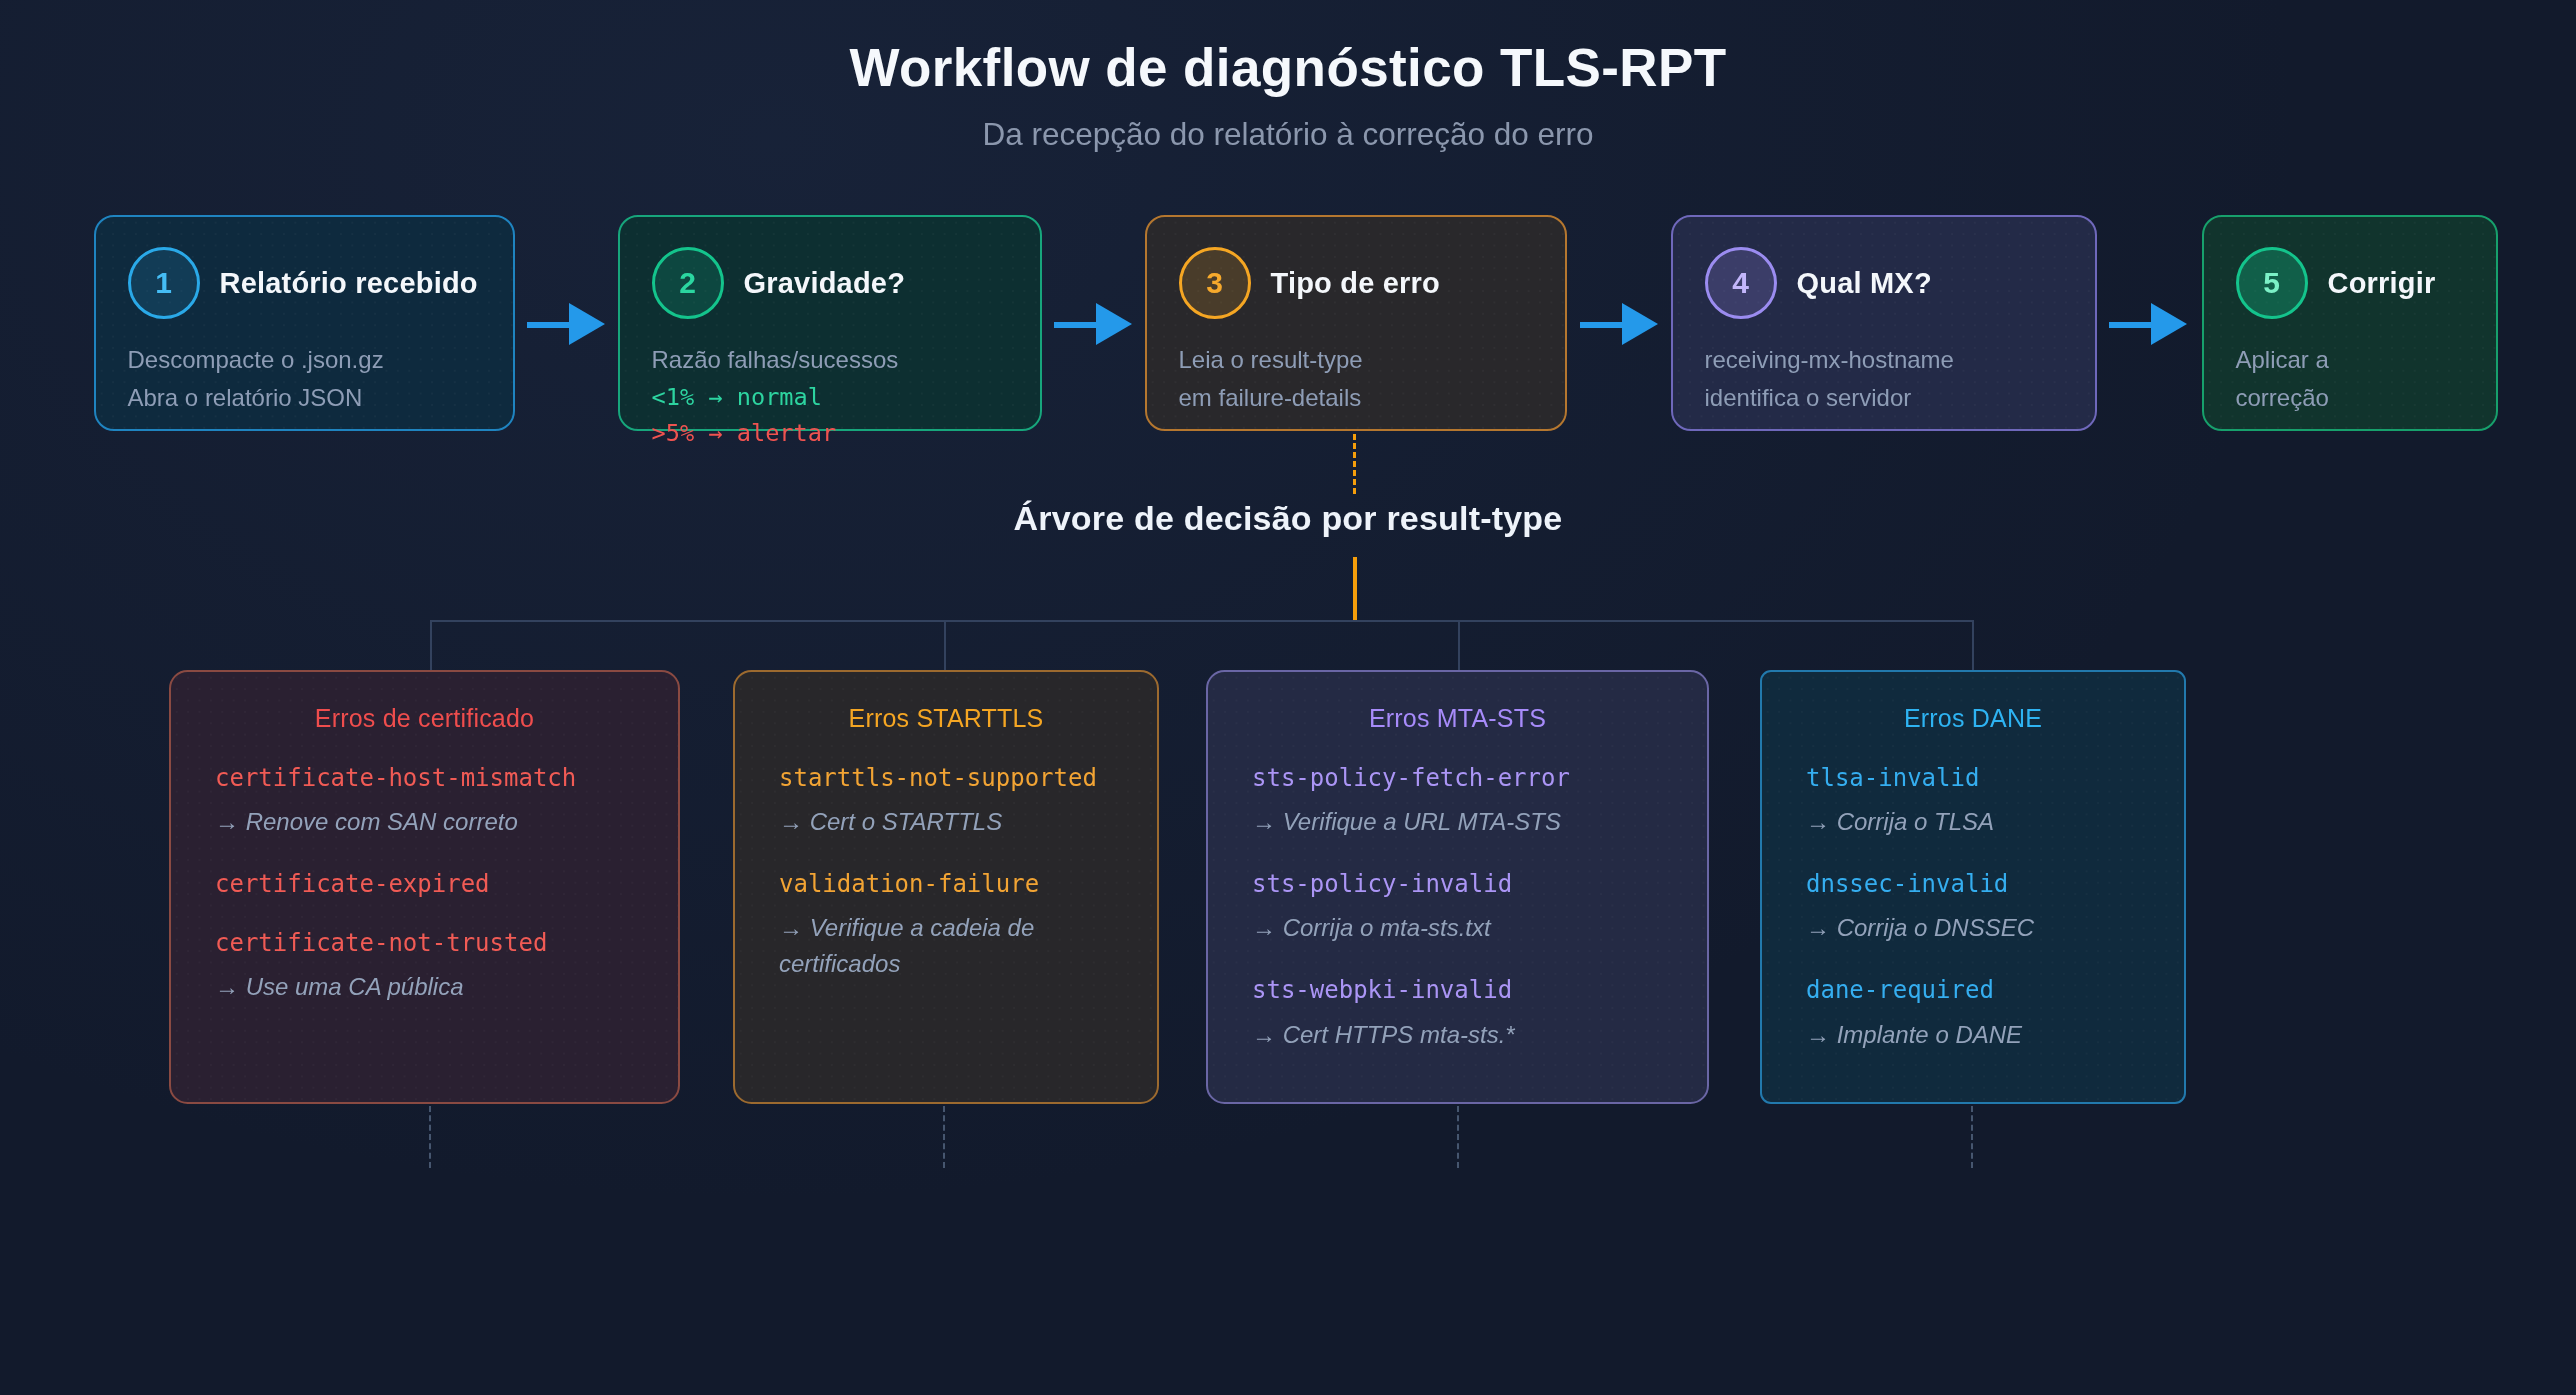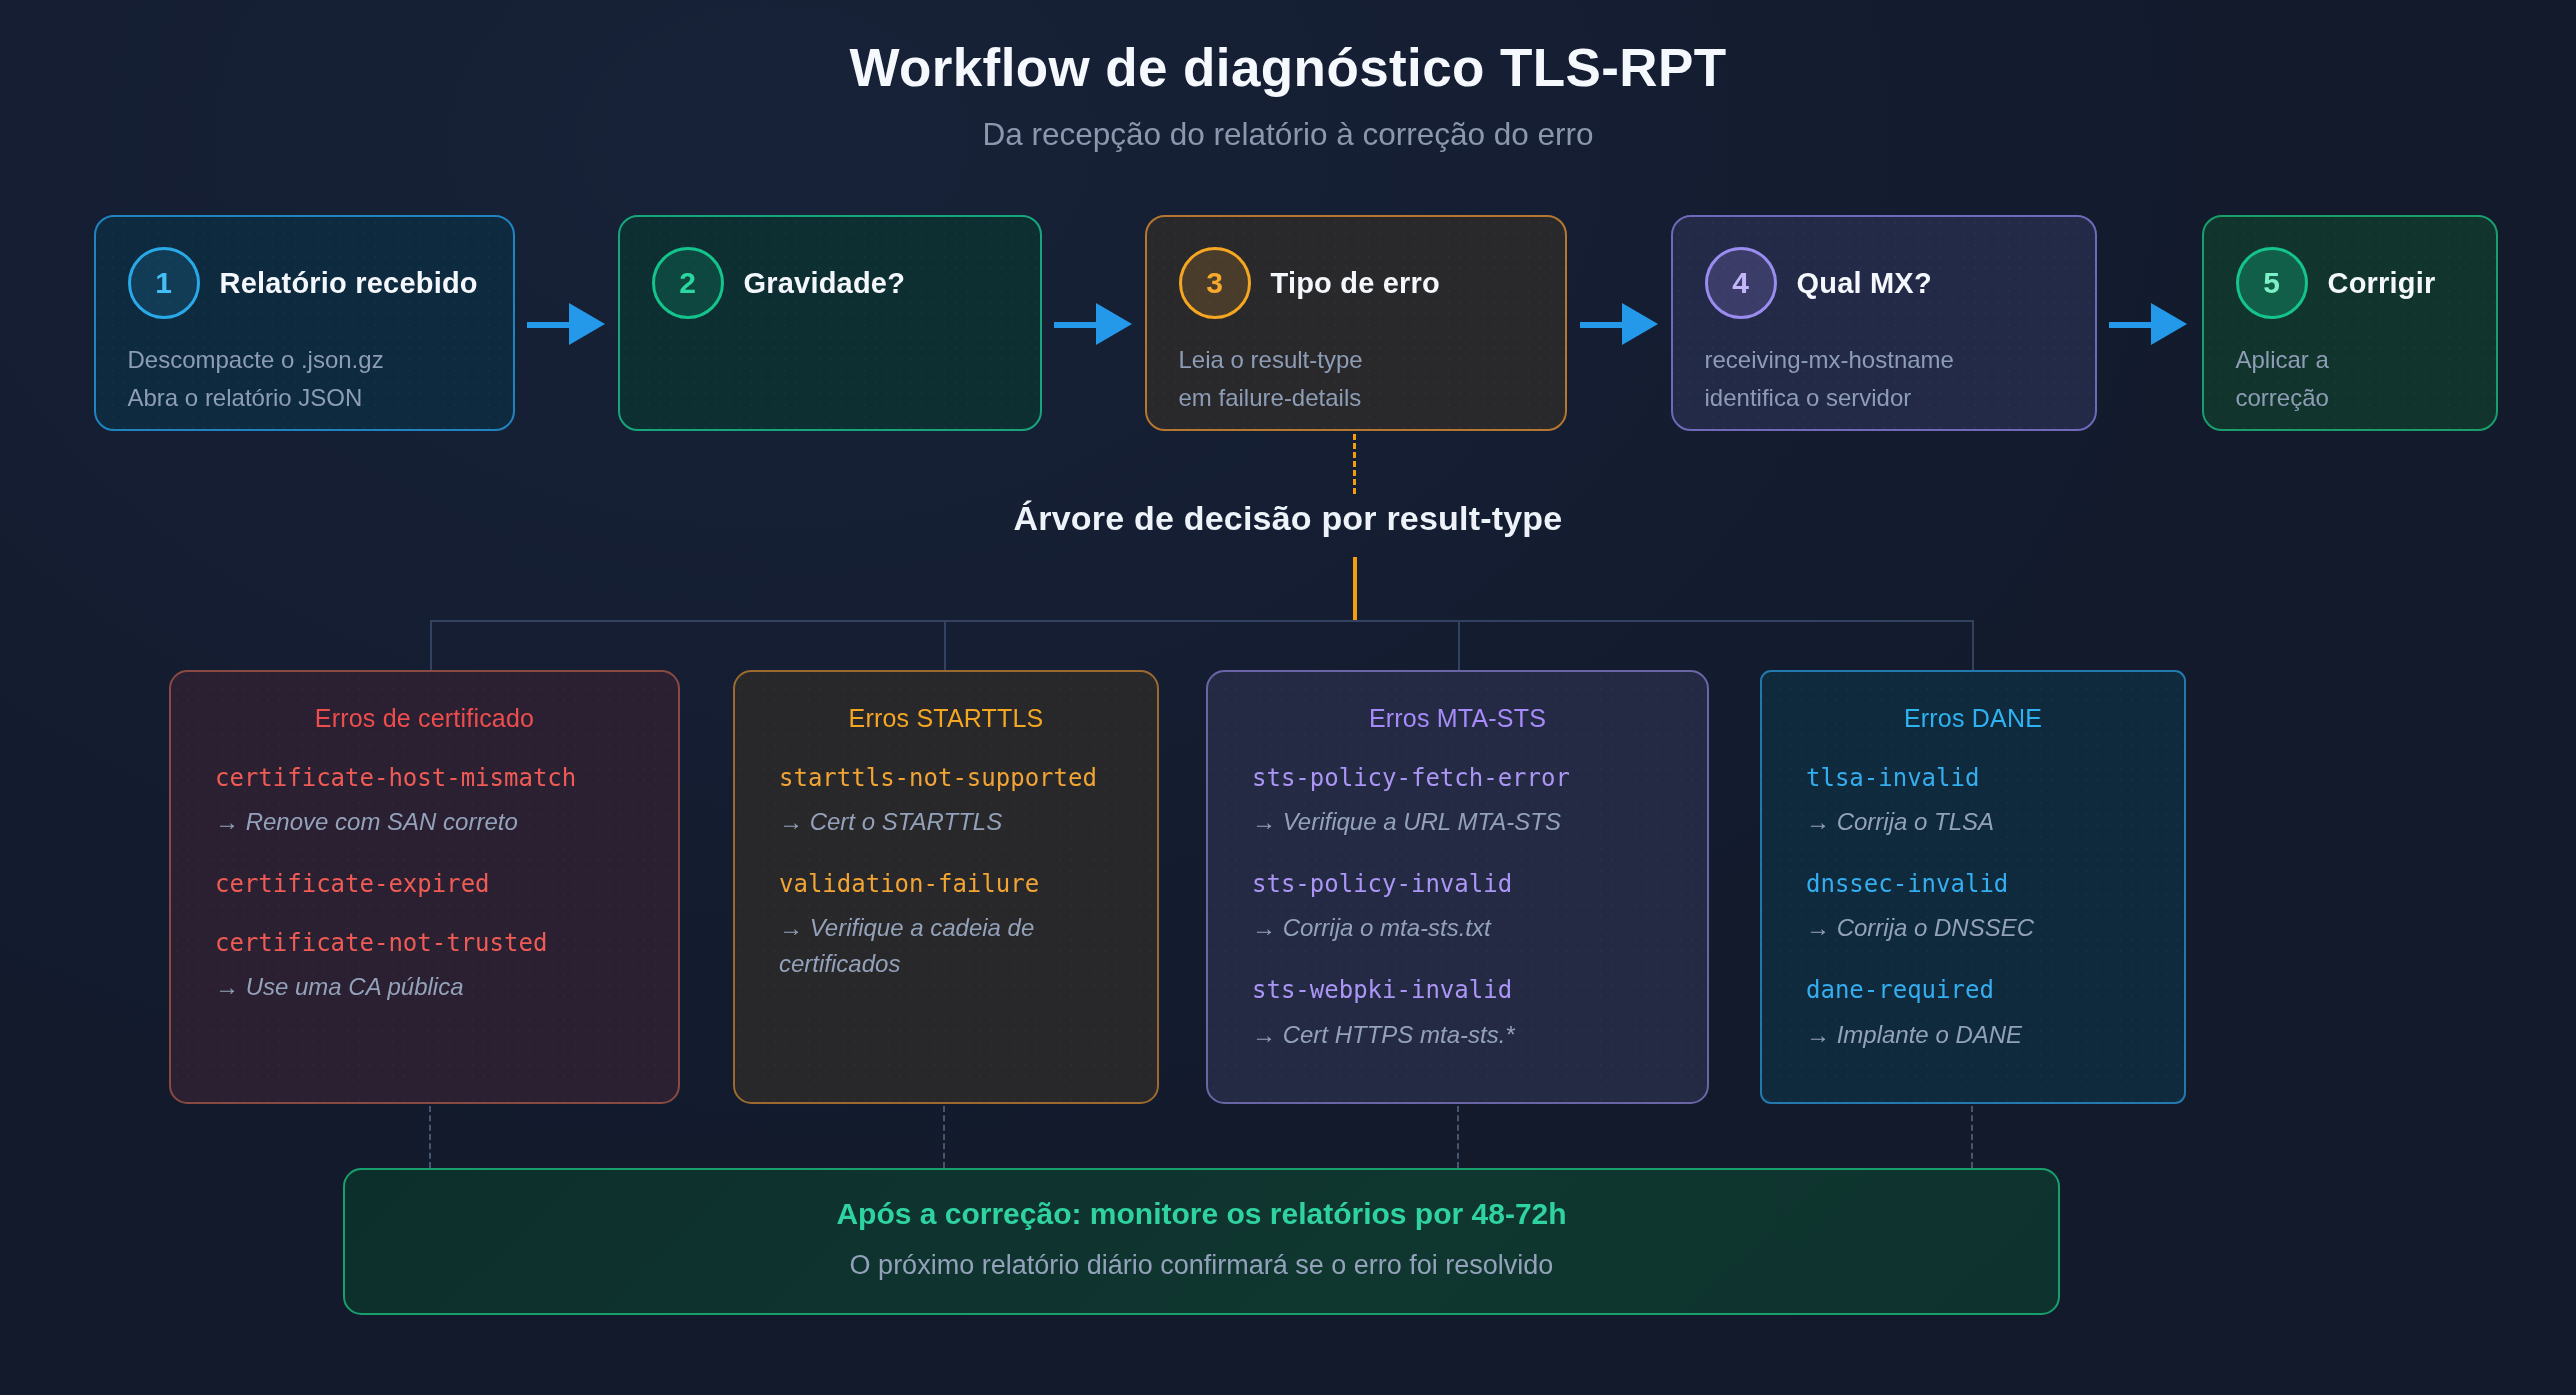--- a/index.html
+++ b/index.html
@@ -137,20 +137,25 @@
   <div class="arrow" style="left:527px;">
     <span class="arrow-shaft"></span>
     <span class="arrow-head"></span>
   </div>
 
   <section class="step step--green" style="left:618px;width:424px;">
     <div class="step-head">
       <div class="badge">2</div>
       <h2 class="step-title">Gravidade?</h2>
     </div>
+    <div class="step-body">
+      <div>Razão falhas/sucessos</div>
+      <div class="rule rule--ok">&lt;1% → normal</div>
+      <div class="rule rule--alert">&gt;5% → alertar</div>
+    </div>
   </section>
 
   <div class="arrow" style="left:1054px;">
     <span class="arrow-shaft"></span>
     <span class="arrow-head"></span>
   </div>
 
   <section class="step step--orange" style="left:1145px;width:422px;">
     <div class="step-head">
       <div class="badge">3</div>
@@ -260,19 +265,15 @@
       <div class="cat-code">dane-required</div>
       <div class="cat-fix">→ Implante o DANE</div>
     </div>
   </section>
 
   <div class="drop-dashed" style="left:429px;"></div>
   <div class="drop-dashed" style="left:943px;"></div>
   <div class="drop-dashed" style="left:1457px;"></div>
   <div class="drop-dashed" style="left:1971px;"></div>
 
-  <section class="footer-box">
-    <div class="footer-title">Após a correção: monitore os relatórios por 48-72h</div>
-    <div class="footer-sub">O próximo relatório diário confirmará se o erro foi resolvido</div>
-  </section>
 
 </div>
 
 
 </body></html>

